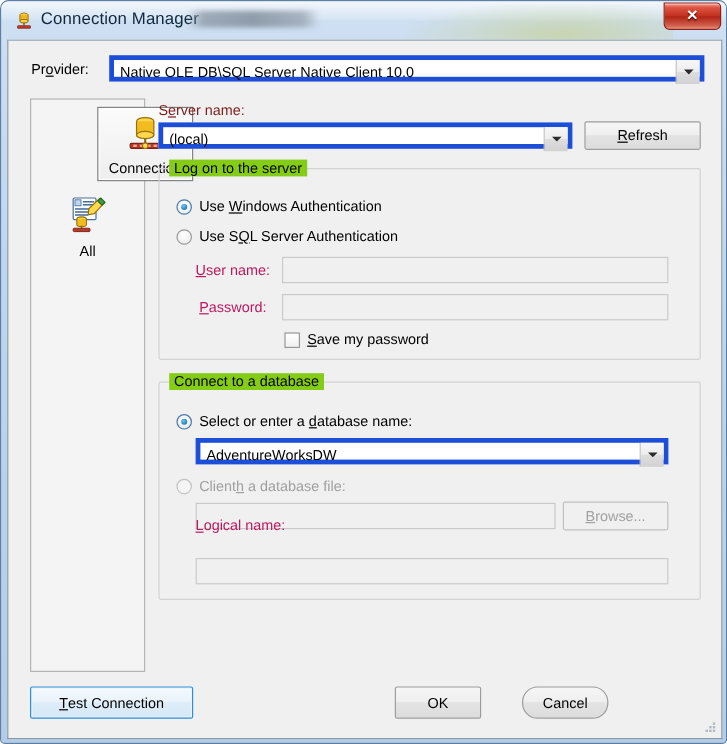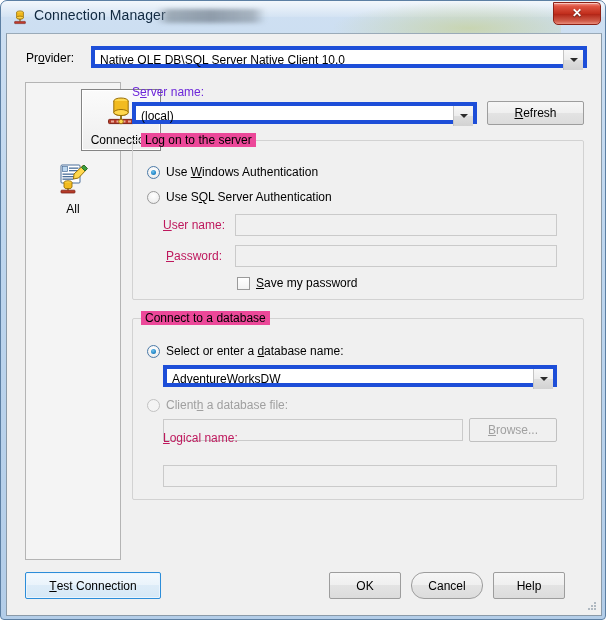--- a/index.html
+++ b/index.html
@@ -168,21 +168,21 @@
     left: 0; right: 0; bottom: 3px;
     font-size: 12px;
     color: #000;
   }
   #nav-connection { top: 6px; }
   #nav-all { top: 74px; }
 
   
   .content { position: absolute; left: 120px; top: 48px; width: 462px; }
 
-  .field-label { font-size: 12px; color: #6d28d9; position: absolute; }
+  .field-label { font-size: 12px; color: #7f1d1d; position: absolute; }
   .field-label.disabled { color: #be185d; }
 
   #server-label { left: 5px; top: 3px; }
   #server-combo { left: 5px; top: 20px; width: 345px; }
   .btn {
     box-sizing: border-box;
     position: absolute;
     background: linear-gradient(180deg,#f6f6f6 0%, #efefef 48%, #e3e3e3 50%, #dcdcdc 100%);
     border: 1px solid #9d9d9d;
     border-radius: 2px;
@@ -206,21 +206,21 @@
   
   .group {
     position: absolute;
     box-sizing: border-box;
     border: 1px solid #d2d2d2;
     border-radius: 2px;
   }
   .group > .group-title {
     position: absolute;
     left: 8px; top: -8px;
-    background: #ec4899;
+    background: #84cc16;
     padding: 0 4px;
     font-size: 12px;
     color: #000;
     white-space: nowrap;
   }
   #group-logon { left: 5px; top: 58px; width: 452px; height: 160px; }
   #group-db    { left: 5px; top: 236px; width: 452px; height: 182px; }
 
   
   .radio, .checkbox {
@@ -278,21 +278,21 @@
     padding: 3px 4px;
   }
   .textbox.disabled { background: #f0f0f0; border-color: #cacaca; color: #a0a0a0; }
 
   
   u { text-decoration: underline; }
 
   
   #test-btn   { left: 18px; top: 538px; width: 136px; height: 27px; }
   #ok-btn     { left: 322px; top: 538px; width: 72px; height: 27px; }
-  #cancel-btn { left: 404px; top: 538px; width: 72px; height: 27px; border-radius: 13px; }
+  #cancel-btn { left: 428px; top: 538px; width: 72px; height: 27px; border-radius: 13px; }
   #help-btn   { left: 486px; top: 538px; width: 72px; height: 27px; }
 
   .resize-grip {
     position: absolute;
     right: 4px; bottom: 3px;
     width: 12px; height: 12px;
     opacity: 0.55;
   }
 </style>
 </head>
@@ -461,21 +461,20 @@
       </div>
     </div>
 
     <div class="btn default" id="test-btn">
       <span></span>
         <u>T</u>
         <span>est Connection</span>
     </div>
     <div class="btn" id="ok-btn">OK</div>
     <div class="btn" id="cancel-btn">Cancel</div>
-    <div class="btn" id="help-btn">Help</div>
 
     <span class="resize-grip">
       <svg width="12" height="12" viewBox="0 0 12 12">
         <g fill="#7d8d9b">
           <rect x="9" y="2" width="2" height="2"></rect>
           <rect x="6" y="5" width="2" height="2"></rect>
             <rect x="9" y="5" width="2" height="2"></rect>
           <rect x="3" y="8" width="2" height="2"></rect>
             <rect x="6" y="8" width="2" height="2"></rect>
             <rect x="9" y="8" width="2" height="2"></rect>

